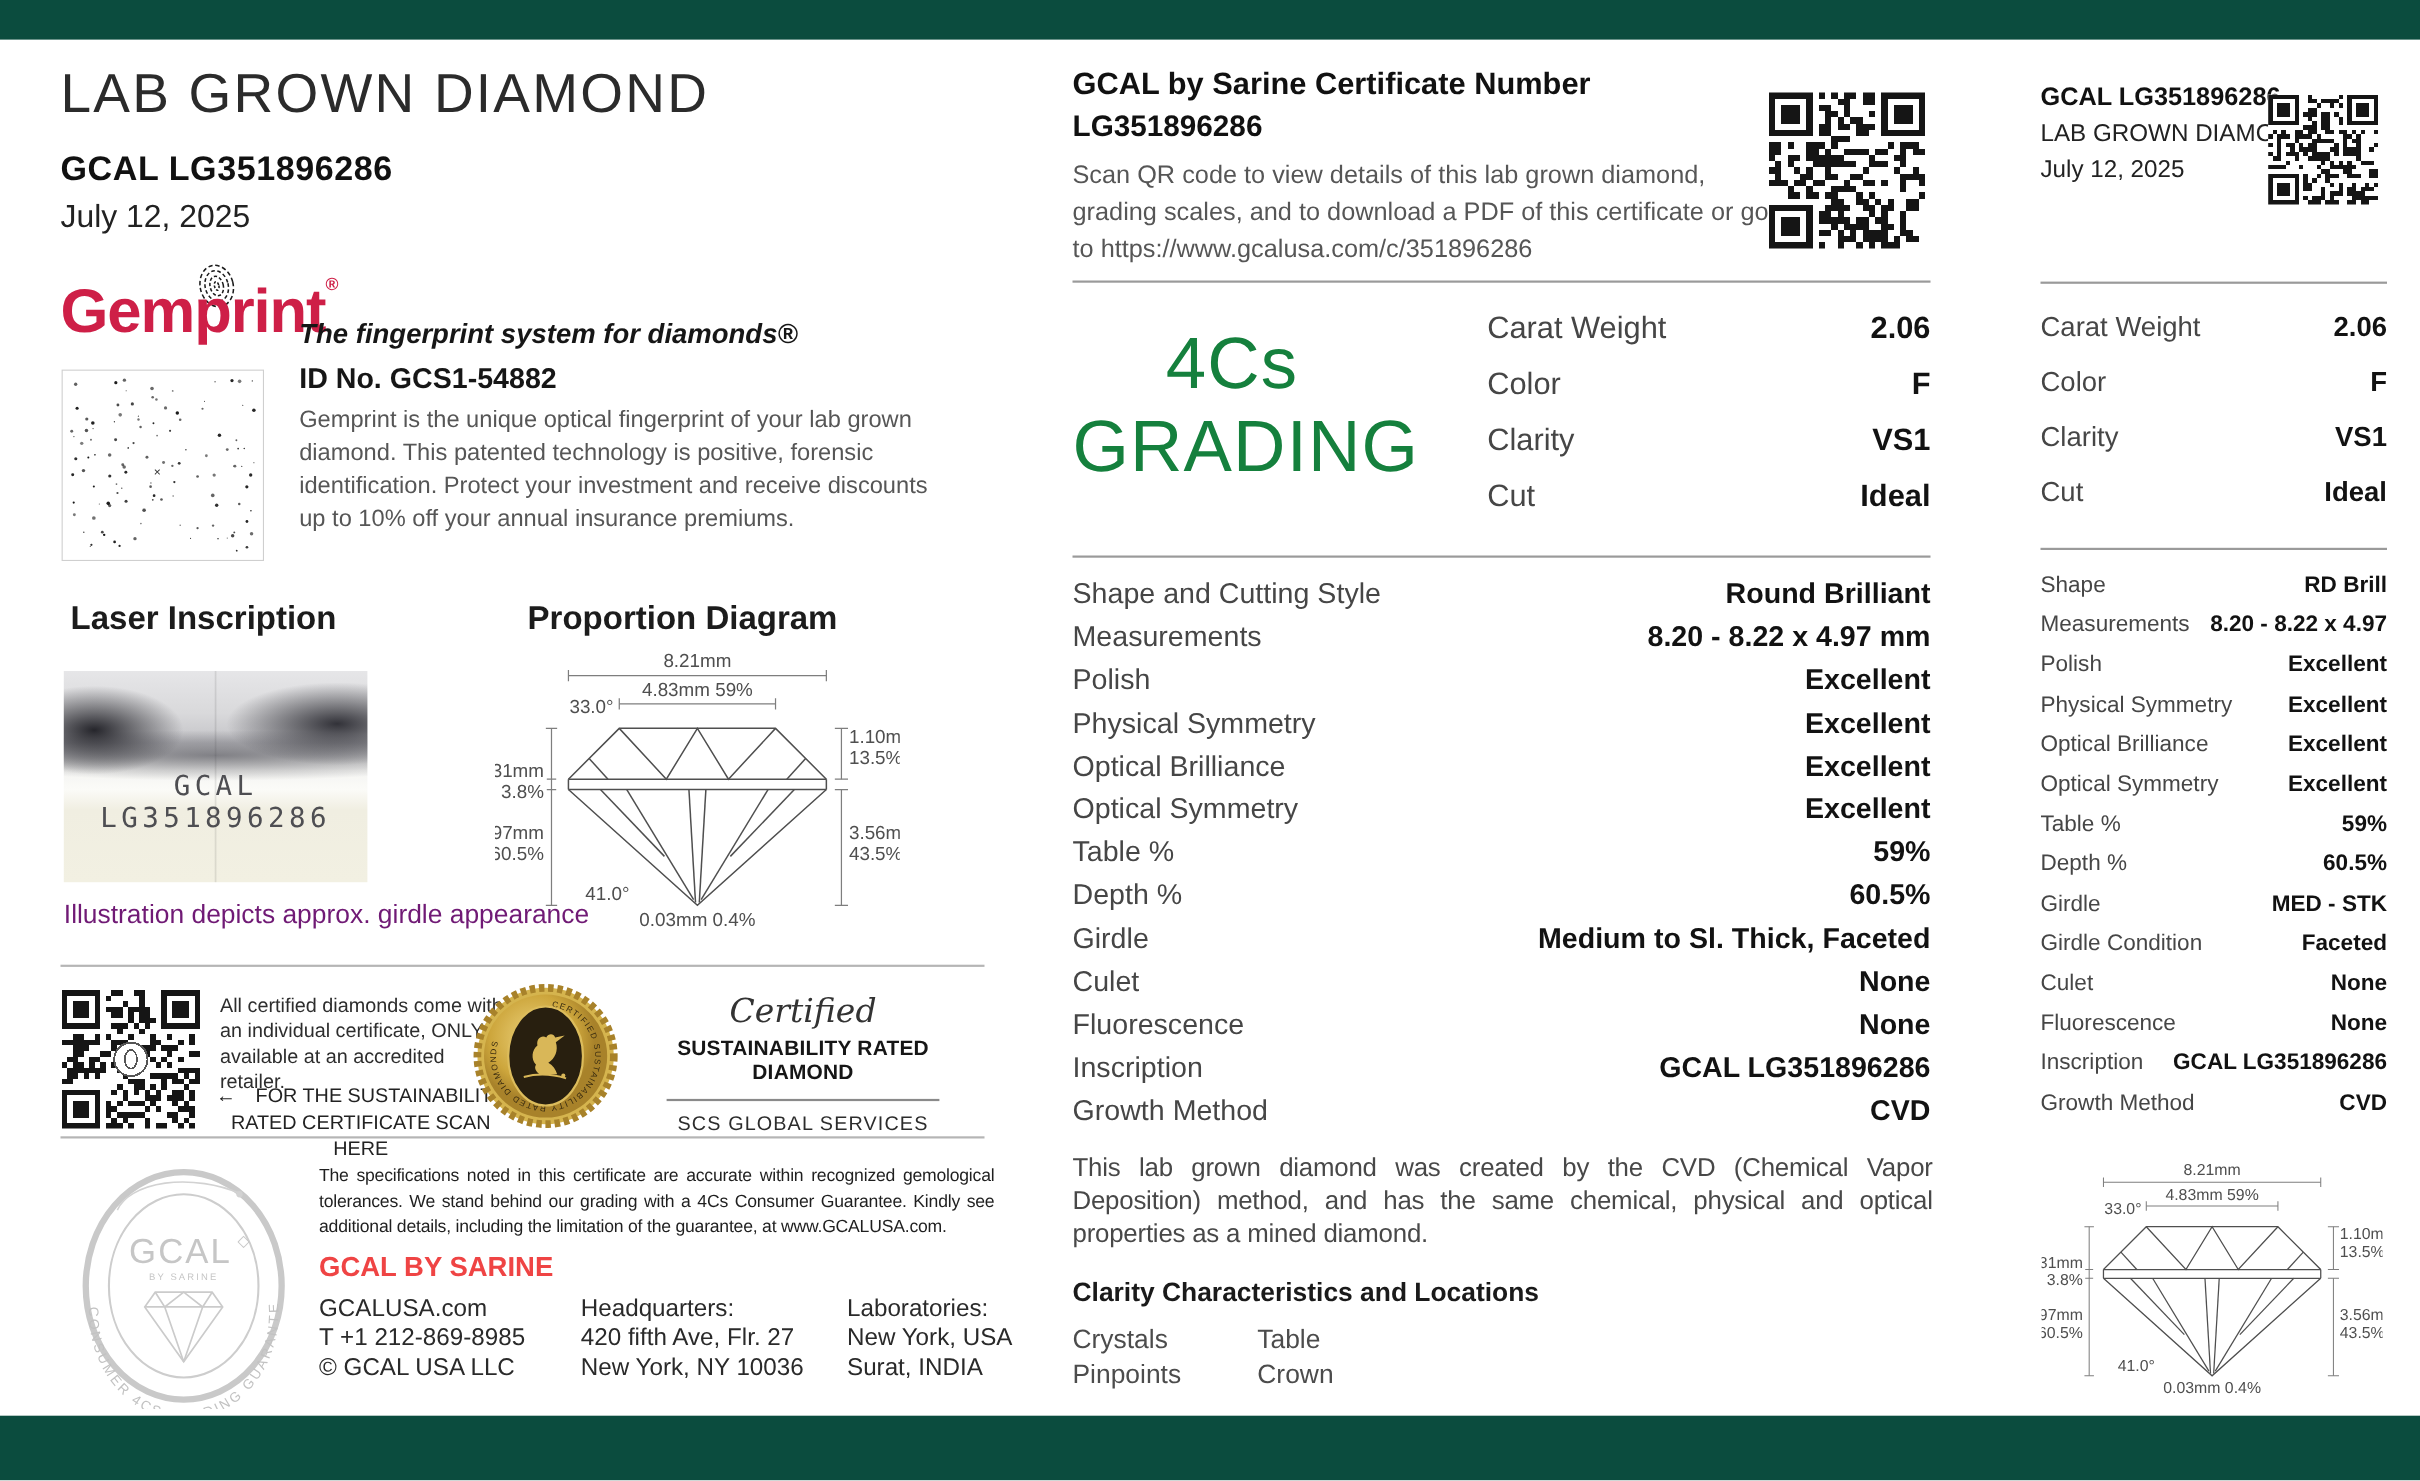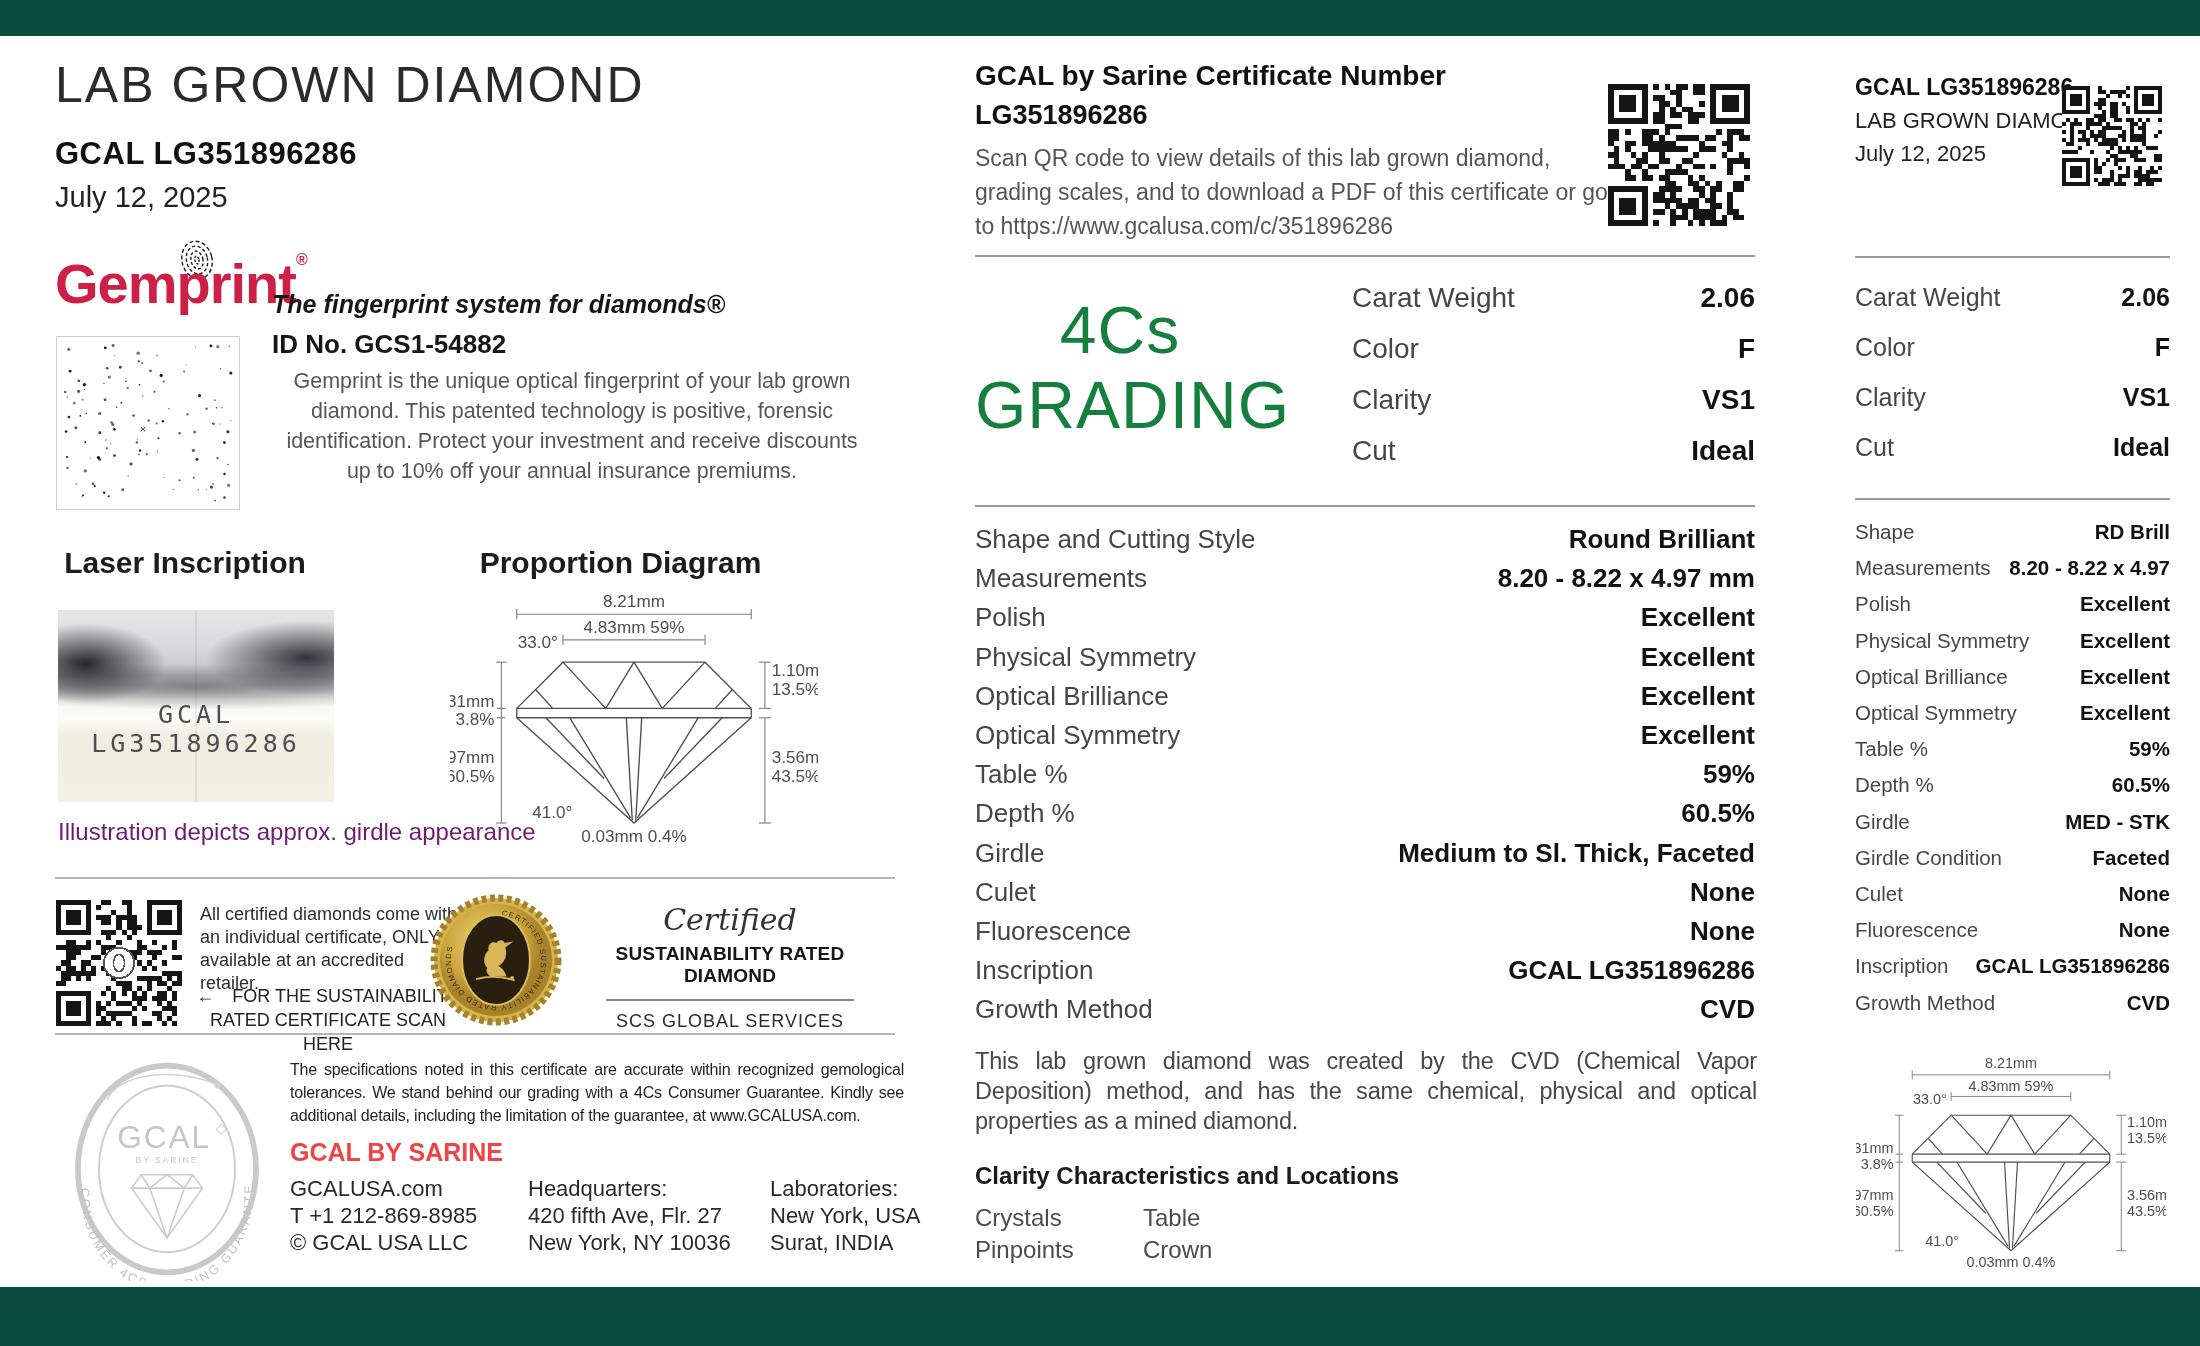--- a/index.html
+++ b/index.html
@@ -14,21 +14,21 @@
   #main-title{left:55px;top:56px;font-size:50px;font-weight:300;letter-spacing:2px;color:#2b2b2b;}
   #main-cert{left:55px;top:136px;font-size:31px;font-weight:bold;letter-spacing:.5px;color:#111;}
   #main-date{left:55px;top:181px;font-size:29px;color:#222;}
 
   #gemprint-logo{left:55px;top:252px;font-size:56px;font-weight:bold;color:#ce1f47;letter-spacing:-1px;line-height:1;}
   #gemprint-logo sup{font-size:16px;vertical-align:38px;}
   #fingerprint{left:178px;top:238px;}
   #gemprint-tagline{left:272px;top:290px;font-size:25px;font-style:italic;font-weight:bold;color:#161616;}
   #gemprint-id{left:272px;top:329px;font-size:26px;font-weight:bold;color:#161616;}
   #speckle-box{left:56px;top:336px;width:182px;height:172px;border:1px solid #cfcfcf;background:#fff;}
-  #gemprint-body{left:272px;top:366px;width:600px;font-size:21.5px;line-height:30px;color:#565656;text-align:center;}
+  #gemprint-body{left:272px;top:366px;width:600px;font-size:21.5px;line-height:30px;color:#565656;}
   #gemprint-register{left:272px;top:482px;font-size:24px;font-weight:bold;color:#181818;}
 
   #laser-heading{left:50px;top:546px;width:270px;text-align:center;font-size:30px;font-weight:bold;color:#1c1c1c;}
   #prop-heading{left:468px;top:546px;width:305px;text-align:center;font-size:30px;font-weight:bold;color:#1c1c1c;}
 
   #laser-photo{left:58px;top:610px;width:276px;height:192px;overflow:hidden;
      background:
        radial-gradient(42% 30% at 10% 28%, rgba(28,28,34,.95), rgba(28,28,34,0) 70%),
        radial-gradient(52% 28% at 90% 25%, rgba(33,33,40,.9), rgba(33,33,40,0) 70%),
        radial-gradient(120% 16% at 50% 40%, rgba(55,55,63,.55), rgba(55,55,63,0) 75%),

